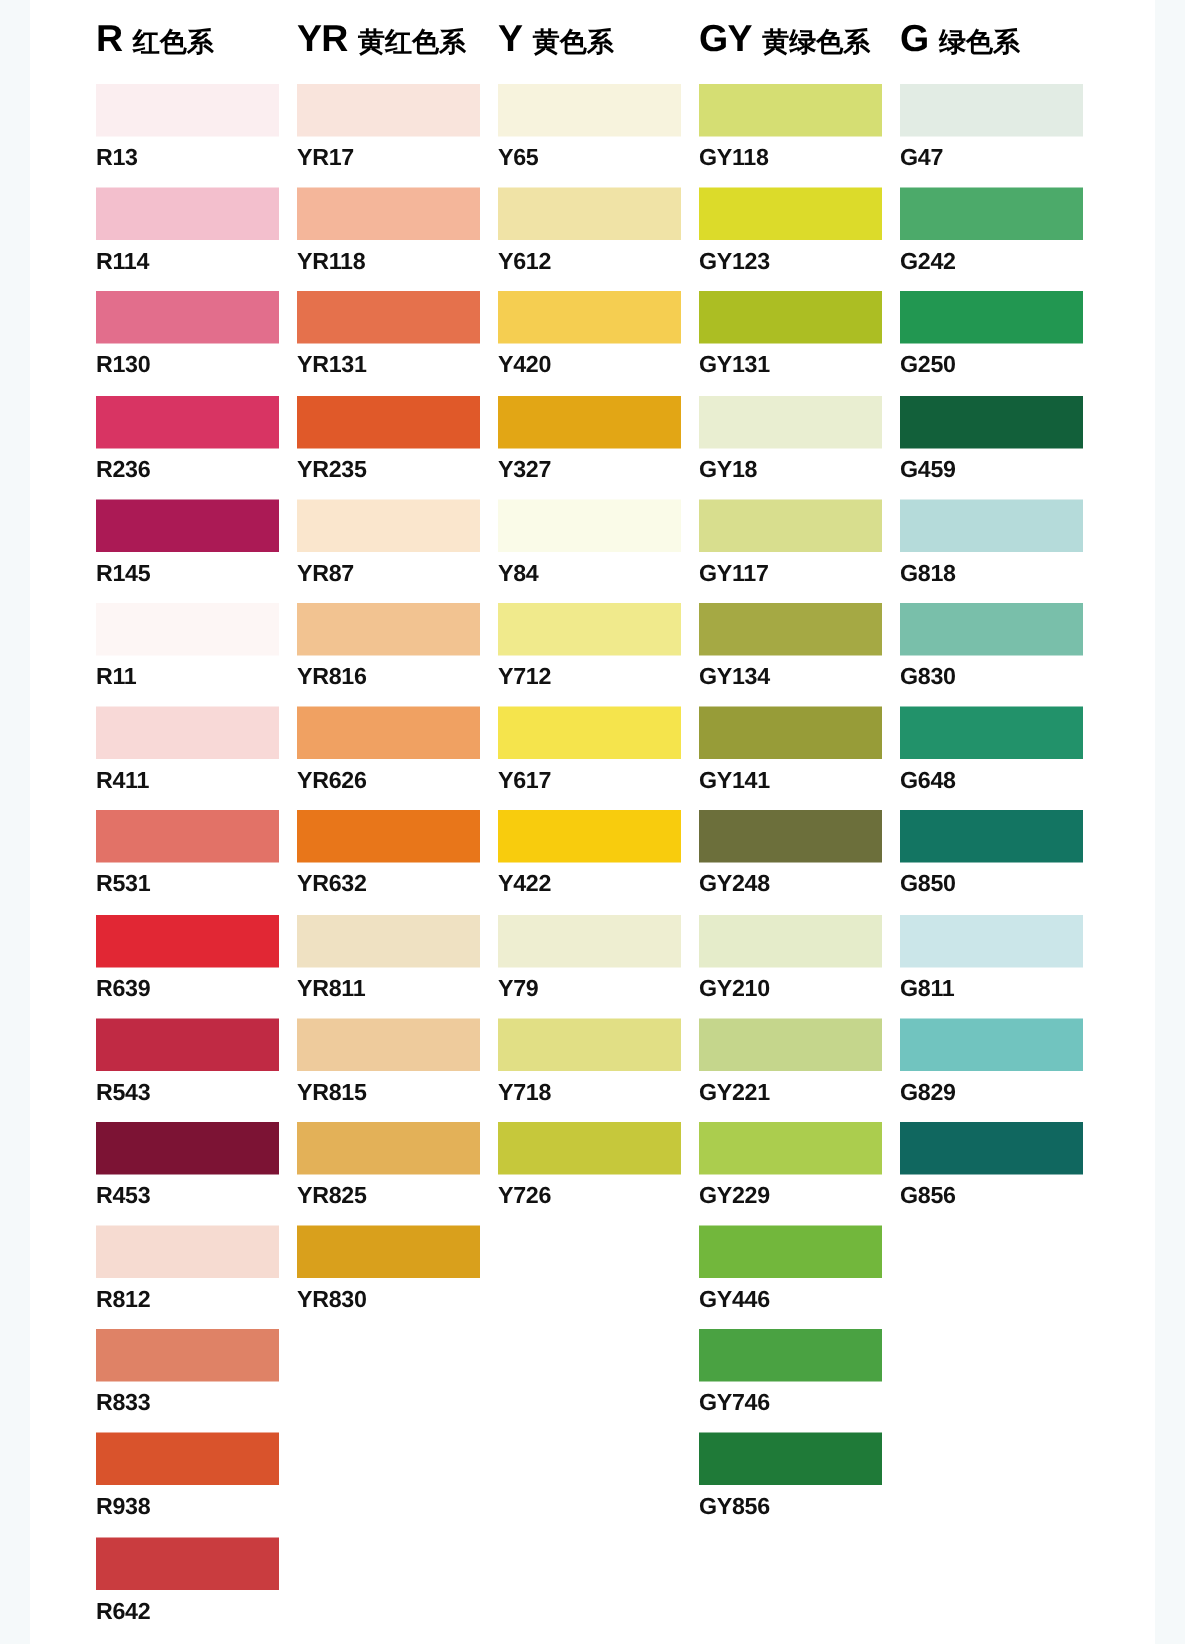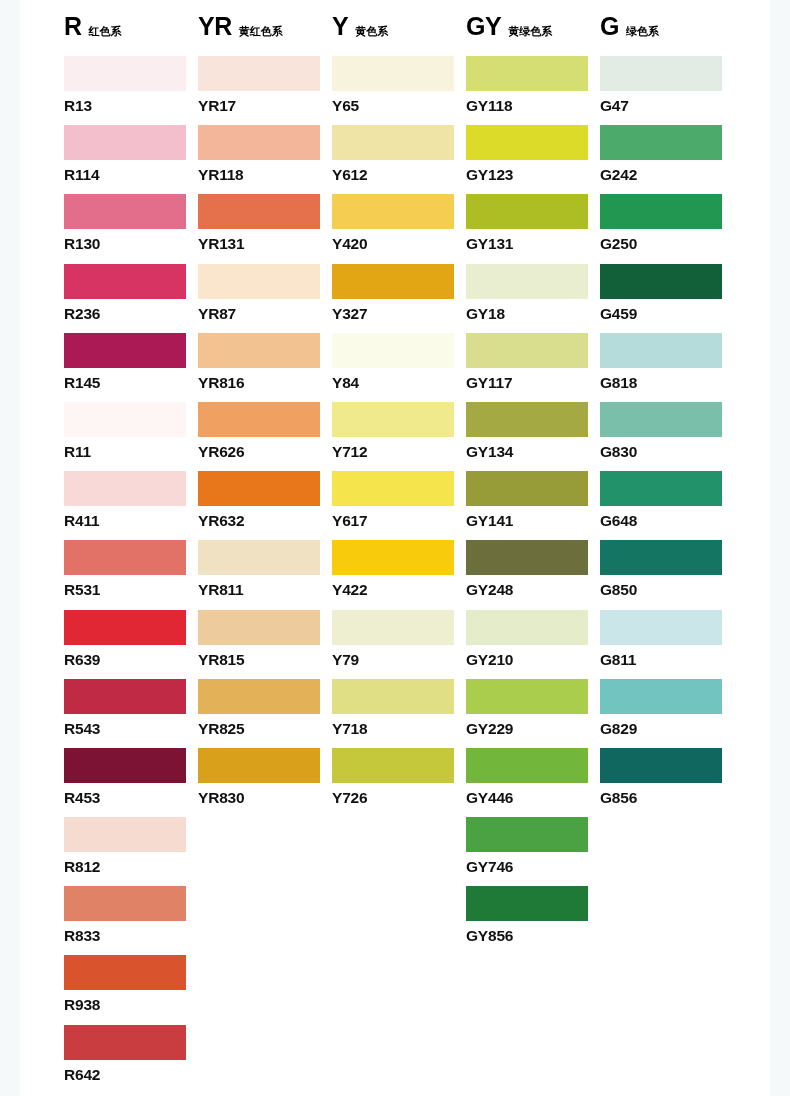--- a/index.html
+++ b/index.html
@@ -44,21 +44,21 @@
     overflow: visible;
   }
   .col-code {
     font-size: 25px;
     font-weight: bold;
     color: #000000;
     letter-spacing: -0.5px;
     line-height: 1;
   }
   .col-name {
-    font-size: 11px;
+    font-size: 18px;
     font-weight: bold;
     color: #000000;
     margin-left: 7px;
     line-height: 1;
     font-family: "DejaVu Sans", "Liberation Sans", sans-serif;
   }
   .swatch-cell {
     height: 69.2px;
     position: relative;
   }
@@ -162,20 +162,24 @@
         </div>
         <div class="swatch-cell">
           <div class="swatch-chip" style="background-color: rgb(244, 182, 154);"></div>
           <div class="swatch-label">YR118</div>
         </div>
         <div class="swatch-cell">
           <div class="swatch-chip" style="background-color: rgb(229, 113, 76);"></div>
           <div class="swatch-label">YR131</div>
         </div>
         <div class="swatch-cell">
+          <div class="swatch-chip" style="background-color: rgb(224, 89, 41);"></div>
+          <div class="swatch-label">YR235</div>
+        </div>
+        <div class="swatch-cell">
           <div class="swatch-chip" style="background-color: rgb(250, 230, 205);"></div>
           <div class="swatch-label">YR87</div>
         </div>
         <div class="swatch-cell">
           <div class="swatch-chip" style="background-color: rgb(242, 195, 145);"></div>
           <div class="swatch-label">YR816</div>
         </div>
         <div class="swatch-cell">
           <div class="swatch-chip" style="background-color: rgb(240, 161, 98);"></div>
           <div class="swatch-label">YR626</div>
@@ -310,20 +314,24 @@
         </div>
         <div class="swatch-cell">
           <div class="swatch-chip" style="background-color: rgb(108, 111, 59);"></div>
           <div class="swatch-label">GY248</div>
         </div>
         <div class="swatch-cell">
           <div class="swatch-chip" style="background-color: rgb(229, 236, 202);"></div>
           <div class="swatch-label">GY210</div>
         </div>
         <div class="swatch-cell">
+          <div class="swatch-chip" style="background-color: rgb(197, 214, 140);"></div>
+          <div class="swatch-label">GY221</div>
+        </div>
+        <div class="swatch-cell">
           <div class="swatch-chip" style="background-color: rgb(171, 205, 78);"></div>
           <div class="swatch-label">GY229</div>
         </div>
         <div class="swatch-cell">
           <div class="swatch-chip" style="background-color: rgb(114, 183, 60);"></div>
           <div class="swatch-label">GY446</div>
         </div>
         <div class="swatch-cell">
           <div class="swatch-chip" style="background-color: rgb(74, 162, 66);"></div>
           <div class="swatch-label">GY746</div>

